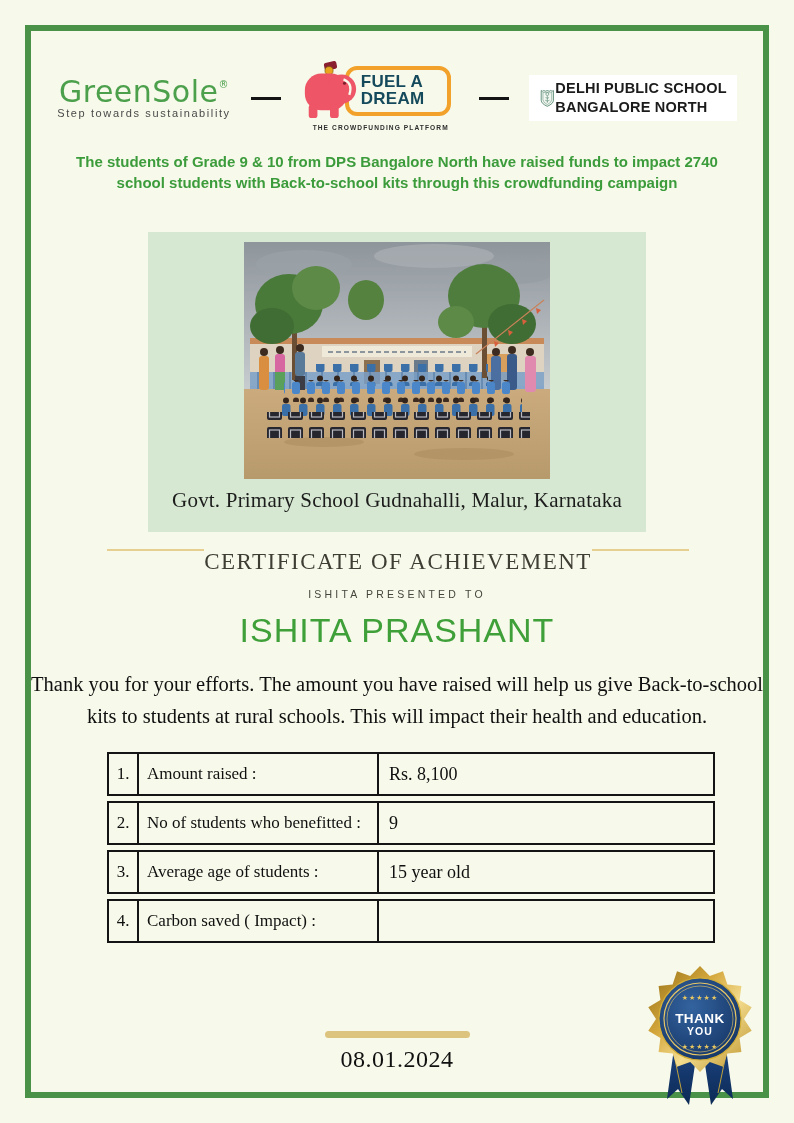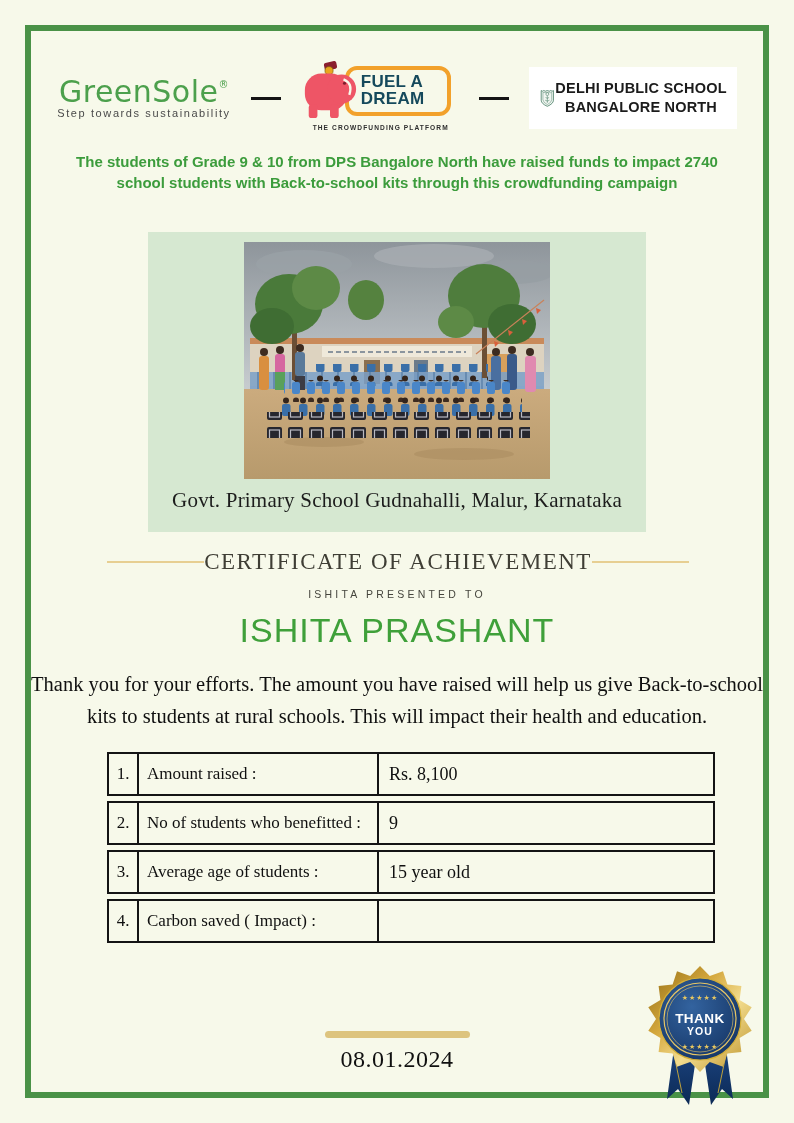--- a/index.html
+++ b/index.html
@@ -41,21 +41,21 @@
     font-size:17px; line-height:1.02; color:#15495c; letter-spacing:0.3px;
   }
   .fad-tag {
     position:absolute; left:2px; top:66px; width:156px; text-align:center;
     font-family:"Liberation Sans", sans-serif; font-size:6.6px;
     letter-spacing:1.1px; color:#2e2e2e; font-weight:700;
   }
 
   .dps {
     flex:0 0 auto; background:#ffffff; padding:6px 10px; display:flex;
-    align-items:center; gap:0; width:208px; height:62px;text-align:center;
+    align-items:center; gap:0; width:208px; height:46px;
   }
   .dps-text {
     font-family:"Liberation Sans", sans-serif; font-weight:700;
     font-size:14.5px; line-height:1.3; color:#1b1b1b; letter-spacing:0.2px;
     white-space:nowrap;
   }
 
   
   .intro {
     position:absolute; top:151px; left:52px; width:690px; text-align:center;
@@ -69,21 +69,21 @@
     background:#d6e8d1; text-align:center;
   }
   .photo-card svg.photo { display:block; margin:10px auto 0; }
   .photo-caption {
     margin-top:9px; font-size:21px; color:#1c1c1c; letter-spacing:0.2px;
   }
 
   
   .cert-heading-row {
     position:absolute; top:549px; left:107px; width:582px;
-    display:flex; align-items:center; 
+    display:flex; 
   }
   .cert-heading-row .rule { flex:1; height:2px; background:#e7cf92; }
   .cert-heading {
     font-size:23px; letter-spacing:1.5px; color:#3f3e35; white-space:nowrap;
     font-weight:400;
   }
   .presented {
     position:absolute; top:588px; left:0; width:794px; text-align:center;
     font-family:"Liberation Sans", sans-serif; font-size:10.5px;
     letter-spacing:3.2px; color:#45453d; font-weight:400;

